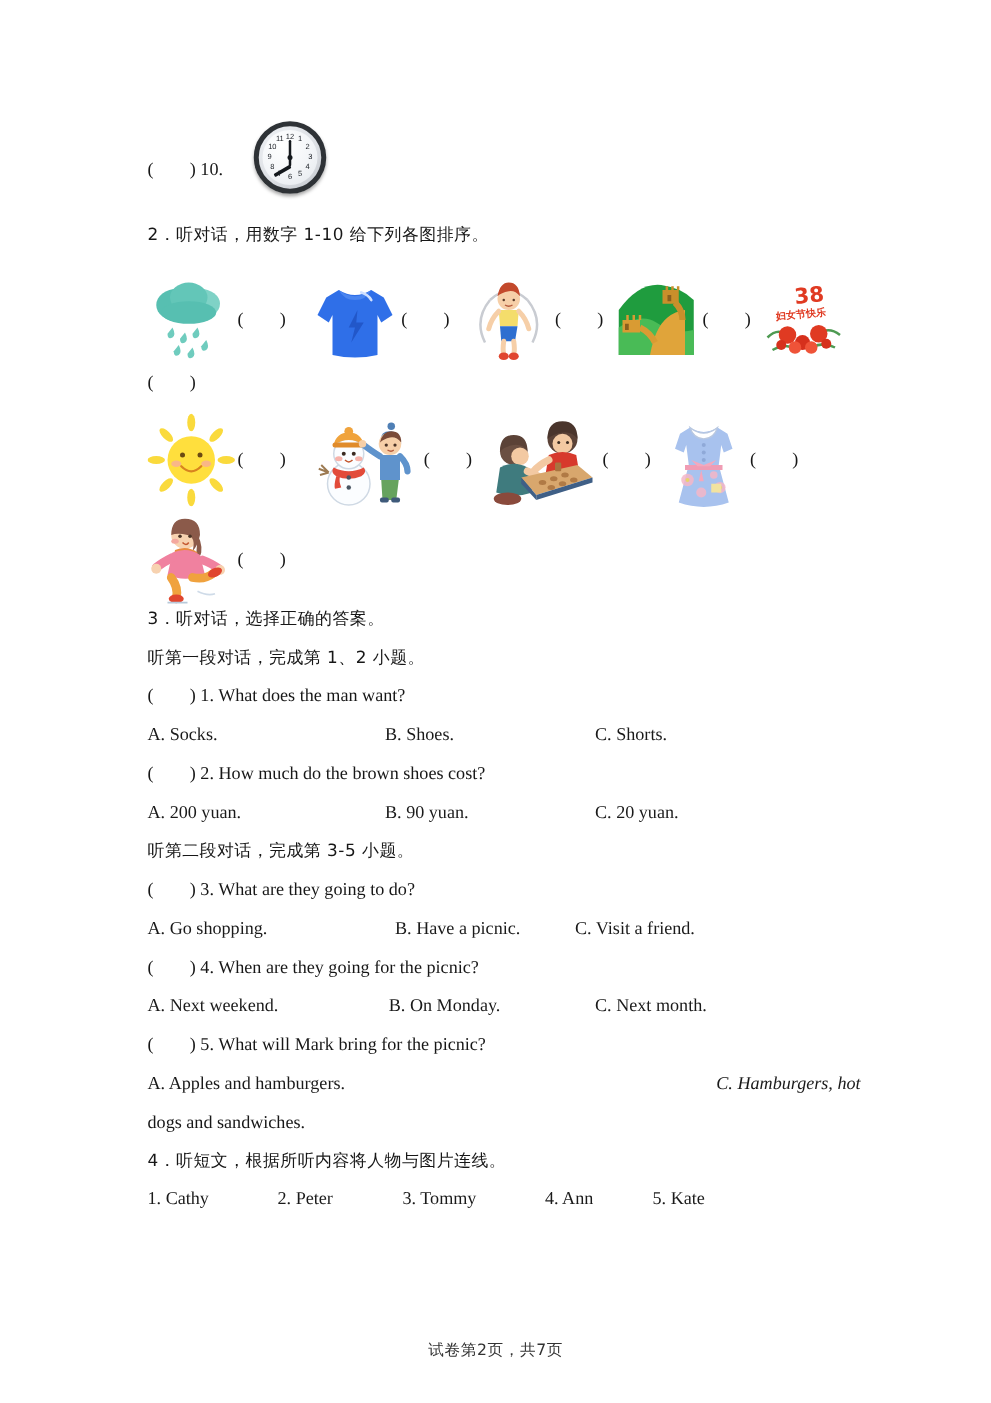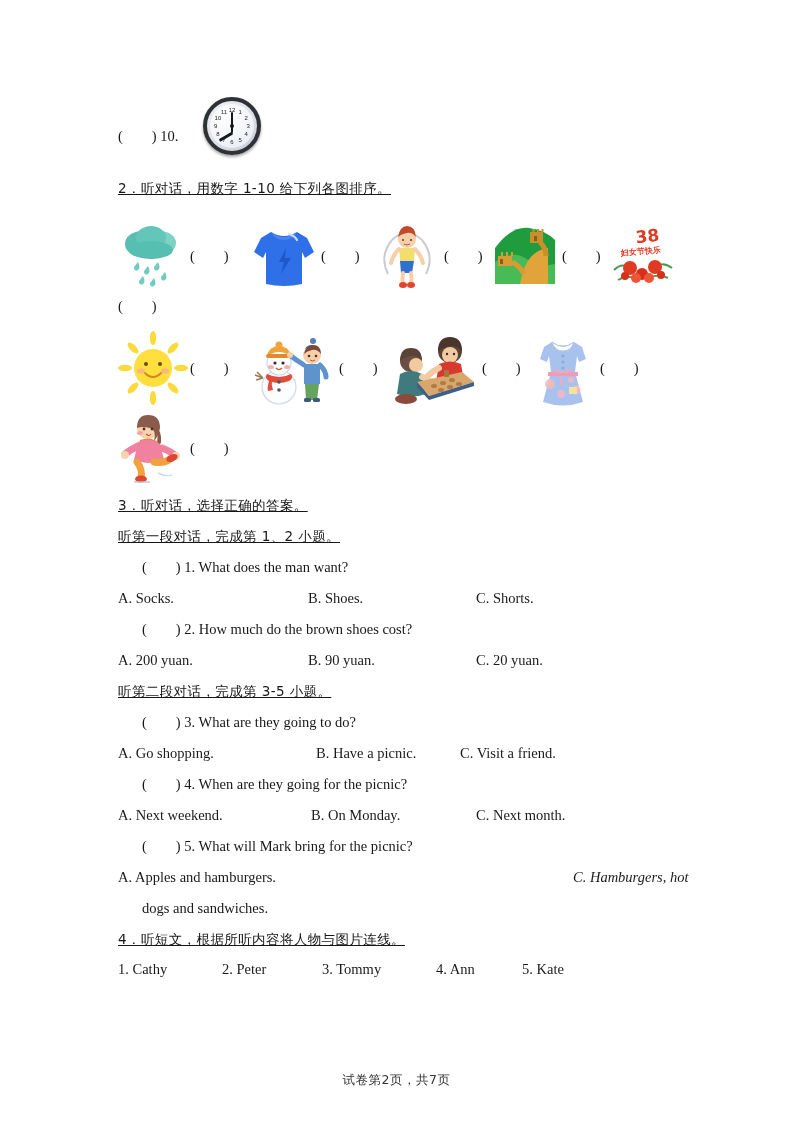--- a/index.html
+++ b/index.html
@@ -32,23 +32,22 @@
   .line {
     font-size: 14.5px;
     line-height: 31px;
     white-space: pre;
     color: #171717;
   }
   .cn {
     font-family: "DejaVu Sans", "Liberation Sans", sans-serif;
     font-size: 13.5px;
     letter-spacing: 0.4px;
-    text-decoration: underline;
-  }
-  .q-line { font-size: 14.5px; margin-left: 24px; }
+  }
+  .q-line { font-size: 14.5px; }
   .opts {
     position: relative;
     height: 31px;
     font-size: 14.5px;
     line-height: 31px;
   }
   .opts span { position: absolute; top: 0; white-space: pre; }
   .oA { left: 0px; }
   .oB { left: 190px; }
   .oC { left: 358px; }
@@ -445,21 +444,21 @@
             <ellipse cx="23" cy="69" rx="6" ry="3.5" fill="#e0462f"></ellipse>
             <ellipse cx="54" cy="48" rx="6" ry="3.5" fill="#e0462f" transform="rotate(-25 54 48)"></ellipse>
             <path d="M16 72 h16" stroke="#b7c9da" stroke-width="1.4"></path>
             <path d="M40 63 q8 4 14 2" stroke="#cfdbe8" stroke-width="1.4" fill="none"></path>
           </svg>
         </div>
       </div>
       <span class="blank" style="left:72px;">(        )</span>
     </div>
 
-    <div class="line cn" style="margin-top:10px;">3．听对话，选择正确的答案。</div>
+    <div class="line cn" style="">3．听对话，选择正确的答案。</div>
     <div class="line cn">听第一段对话，完成第 1、2 小题。</div>
 
     <div class="line q-line">(        ) 1. What does the man want?</div>
     <div class="opts">
       <span class="oA">A. Socks.</span>
       <span class="oB">B. Shoes.</span>
       <span class="oC">C. Shorts.</span>
     </div>
 
     <div class="line q-line">(        ) 2. How much do the brown shoes cost?</div>

